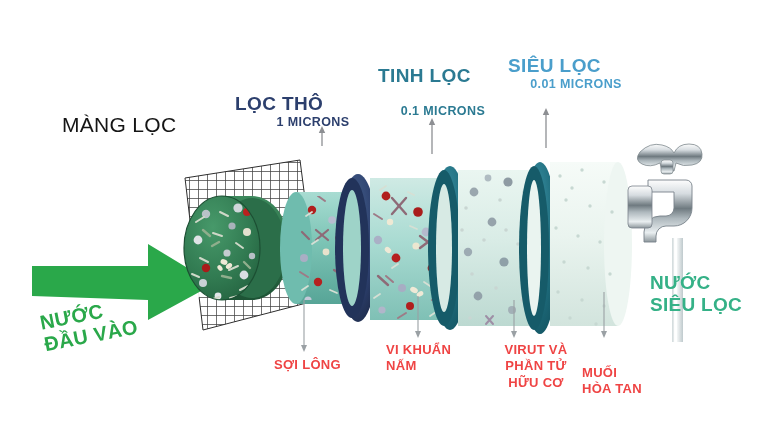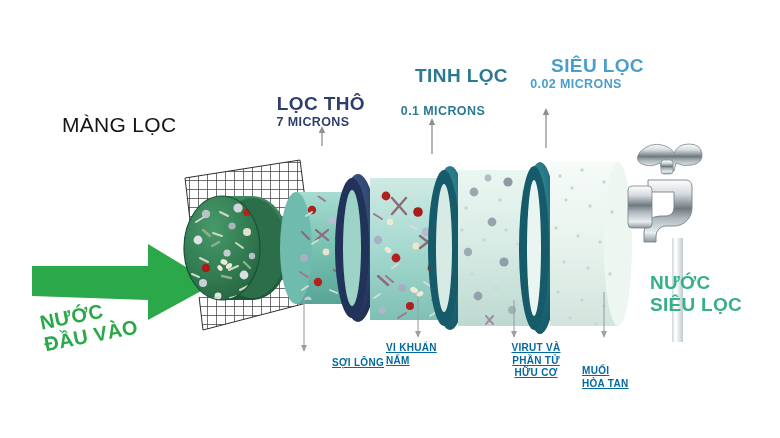--- a/index.html
+++ b/index.html
@@ -10,21 +10,21 @@
     overflow:hidden;
     position:relative;
   }
   #stage{position:absolute;left:0;top:0;width:780px;height:438px;}
 
   .lbl{position:absolute;white-space:pre-line;}
 
   
   .stage-title{
     font-weight:bold;letter-spacing:.4px;line-height:1.06;
-    text-align:right;
+    text-align:left;
   }
   .stage-sub{
     font-weight:bold;letter-spacing:.4px;text-align:center;line-height:1.1;
   }
 
   #membrane-title{
     left:62px;top:113px;font-size:21px;font-weight:normal;color:#151515;
     letter-spacing:.3px;
   }
 
@@ -32,25 +32,24 @@
   #s-coarse{left:248px;top:116px;width:130px;font-size:12.5px;color:#2c3f6d;}
 
   #t-fine{left:378px;top:66px;width:130px;font-size:19px;color:#2b7a92;}
   #s-fine{left:378px;top:88px;width:130px;font-size:12.5px;color:#2b7a92;margin-top:17px;}
 
   #t-ultra{left:508px;top:56px;width:136px;font-size:19px;color:#4a9ecb;}
   #s-ultra{left:508px;top:78px;width:136px;font-size:12.5px;color:#4a9ecb;}
 
   
   .callout{
-    font-size:10px;font-weight:bold;color:#0369a1;letter-spacing:.3px;
+    font-size:13px;font-weight:bold;color:#ef4444;letter-spacing:.3px;
     line-height:1.25;
-    text-decoration:underline;
-  }
-  #c-fiber{left:274px;top:357px;width:110px;text-align:right;}
+  }
+  #c-fiber{left:274px;top:357px;width:110px;}
   #c-bact {left:386px;top:342px;width:100px;}
   #c-virus{left:490px;top:342px;width:92px;text-align:center;}
   #c-salt {left:582px;top:342px;width:92px;margin-top:23px;}
 
   
   #in-text{
     left:38px;top:312px;width:150px;
     font-size:20px;font-weight:bold;color:#2aa84a;line-height:1.12;
     transform:rotate(-11deg);transform-origin:left top;letter-spacing:.4px;
     text-shadow:0 0 3px #fff,0 0 6px #fff;
@@ -392,27 +391,27 @@
       <path d="M514 300 V334"></path>
         <path d="M514 338 l-3 -7 h6 Z" stroke="none"></path>
       <path d="M604 292 V334"></path>
         <path d="M604 338 l-3 -7 h6 Z" stroke="none"></path>
     </g>
   </svg>
 
   <div class="lbl" id="membrane-title">MÀNG LỌC</div>
 
   <div class="lbl stage-title" id="t-coarse">LỌC THÔ</div>
-  <div class="lbl stage-sub" id="s-coarse">7 MICRONS</div>
+  <div class="lbl stage-sub" id="s-coarse">1 MICRONS</div>
 
   <div class="lbl stage-title" id="t-fine">TINH LỌC</div>
   <div class="lbl stage-sub" id="s-fine">0.1 MICRONS</div>
 
   <div class="lbl stage-title" id="t-ultra">SIÊU LỌC</div>
-  <div class="lbl stage-sub" id="s-ultra">0.02 MICRONS</div>
+  <div class="lbl stage-sub" id="s-ultra">0.01 MICRONS</div>
 
   <div class="lbl callout" id="c-fiber">SỢI LÔNG</div>
   <div class="lbl callout" id="c-bact">VI KHUẨN
 NẤM</div>
   <div class="lbl callout" id="c-virus">VIRUT VÀ
 PHẦN TỬ
 HỮU CƠ</div>
   <div class="lbl callout" id="c-salt">MUỐI
 HÒA TAN</div>
 

